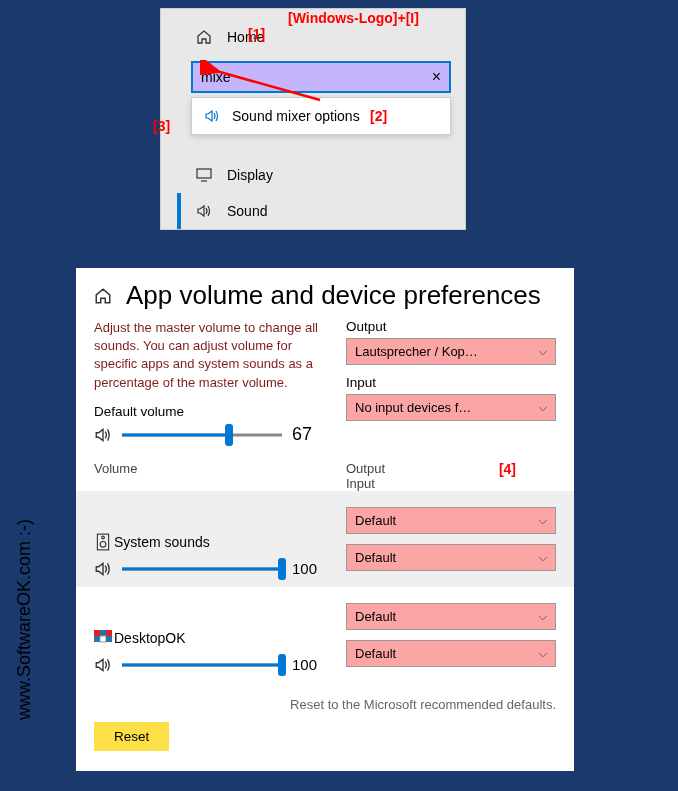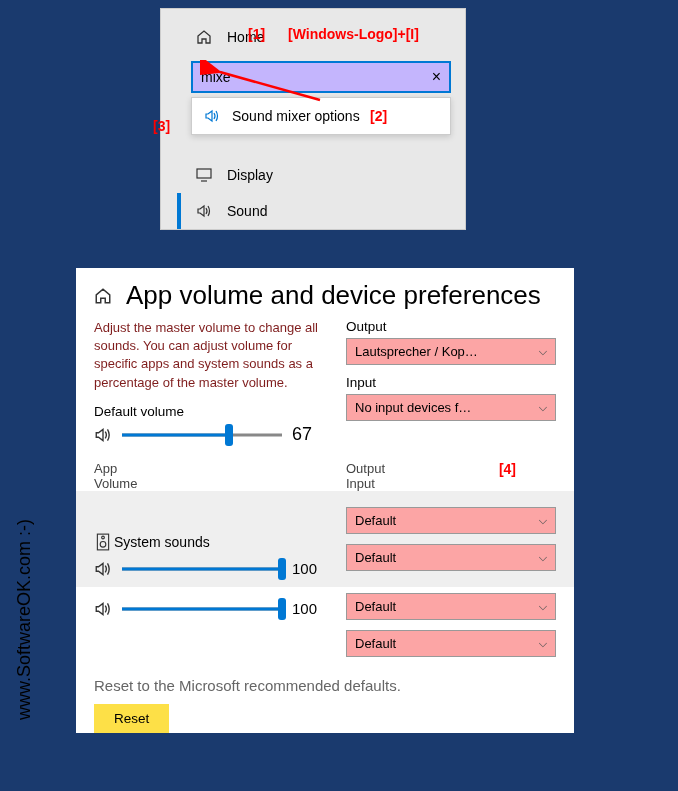--- a/index.html
+++ b/index.html
@@ -73,21 +73,21 @@
     .gap-row { height: 22px; }
     .anno { position: absolute; color: #ff0000; font-weight: bold; font-size: 14px; font-family: Arial, sans-serif; }
     .arrow-svg { position: absolute; pointer-events: none; }
 
     .panel2 {
       position: absolute;
       left: 76px;
       top: 268px;
       width: 498px;
       background: #fff;
-      padding: 12px 18px 0 18px;
+      padding: 12px 18px 20px 18px;
     }
     .title-row { display: flex; align-items: center; gap: 14px; margin-bottom: 8px; }
     .title-row h1 { font-weight: 400; font-size: 26px; }
     .twocol { display: flex; gap: 22px; }
     .leftcol { flex: 1; }
     .rightcol { width: 210px; }
     .desc { color: #7f1d1d; font-size: 13px; line-height: 1.4; margin-bottom: 12px; }
     .label { font-size: 13.5px; margin-bottom: 4px; display:block; }
     .dropdown {
       border: 1px solid #999;
@@ -141,21 +141,21 @@
       align-items: stretch;
       gap: 22px;
       margin: 0 -18px;
       padding: 6px 18px;
     }
     .app-row.shaded { background: #efefef; }
     .app-left { flex: 1; }
     .app-right { width: 210px; display: flex; flex-direction: column; justify-content: center; }
     .app-name-row { display: flex; align-items: center; gap: 2px; padding: 4px 0 2px 0; margin-top: 32px; }
     .app-icon { width: 18px; height: 18px; display:inline-flex; align-items:center; justify-content:center; }
-    .reset-note { color: #666; font-size: 15px; margin-top: 14px; }
+    .reset-note { color: #666; font-size: 13px; margin-top: 14px; text-align: right; }
     .btn {
       background: #fde047;
       border: none;
       padding: 7px 20px;
       font-size: 13.5px;
       margin-top: 10px;
       cursor: pointer;
       font-family: inherit;
     }
     svg { display: block; }
@@ -207,21 +207,21 @@
       <svg width="16" height="16" viewBox="0 0 16 16">
           <path d="M2 6 H4 L8 3 V13 L4 10 H2 Z" fill="none" stroke="#333" stroke-width="1.2"></path>
           <path d="M10 5 Q12 8 10 11 M12 3 Q15 8 12 13" fill="none" stroke="#333" stroke-width="1.2"></path>
         </svg>
     </span>
     <span>Sound</span>
   </div>
 </div>
 
 <span class="anno" style="left:248px; top:26px;">[1]</span>
-<span class="anno" style="left:288px; top:26px;">[Windows-Logo]+[I]</span>
+<span class="anno" style="left:288px; top:10px;">[Windows-Logo]+[I]</span>
 <svg class="arrow-svg" style="left:200px; top:60px;" width="140" height="50">
   <defs>
       <marker id="ah" markerWidth="10" markerHeight="8" refX="1" refY="4" orient="auto">
         <path d="M10 0 L0 4 L10 8 Z" fill="#ff0000"></path>
       </marker>
     </defs>
   <path d="M120 40 L20 12" stroke="#ff0000" stroke-width="2.5" marker-end="url(#ah)"></path>
 </svg>
 <span class="anno" style="left:370px; top:108px;">[2]</span>
 <span class="anno" style="left:153px; top:118px;">[3]</span>
@@ -264,21 +264,20 @@
       <span class="label">Input</span>
       <div class="dropdown">
         <span>No input devices f…</span>
         <span class="chev">⌵</span>
       </div>
     </div>
   </div>
 
   <div class="twocol colhead-row">
     <div class="leftcol">
-      <div class="colhead">App</div>
       <div class="colhead">Volume</div>
     </div>
     <div class="rightcol" style="position:relative;">
       <div class="colhead">Output</div>
       <div class="colhead">Input</div>
       <span class="anno" style="position:absolute; right:40px; top:0;">[4]</span>
     </div>
   </div>
 
   
@@ -317,20 +316,33 @@
       <div class="dropdown" style="margin-bottom:0;">
         <span>Default</span>
         <span class="chev">⌵</span>
       </div>
     </div>
   </div>
 
   
   <div class="app-row">
     <div class="app-left">
+      <div class="app-name-row">
+        <span class="app-icon">
+          <svg width="18" height="16" viewBox="0 0 18 16">
+            <rect x="0" y="0" width="6" height="6" fill="#d22"></rect>
+              <rect x="6" y="0" width="6" height="6" fill="#27a"></rect>
+              <rect x="12" y="0" width="6" height="6" fill="#d22"></rect>
+            <rect x="0" y="6" width="6" height="6" fill="#27a"></rect>
+              <rect x="6" y="6" width="6" height="6" fill="#fff" stroke="#999"></rect>
+              <rect x="12" y="6" width="6" height="6" fill="#27a"></rect>
+          </svg>
+        </span>
+        <span>DesktopOK</span>
+      </div>
       <div class="slider-row">
         <span>
           <svg width="18" height="18" viewBox="0 0 16 16">
               <path d="M2 6 H4 L8 3 V13 L4 10 H2 Z" fill="none" stroke="#333" stroke-width="1.2"></path>
               <path d="M10 5 Q12 8 10 11 M12 3 Q15 8 12 13" fill="none" stroke="#333" stroke-width="1.2"></path>
             </svg>
         </span>
         <div class="slider">
           <div class="slider-track"></div>
           <div class="slider-fill" style="width:100%;"></div>

